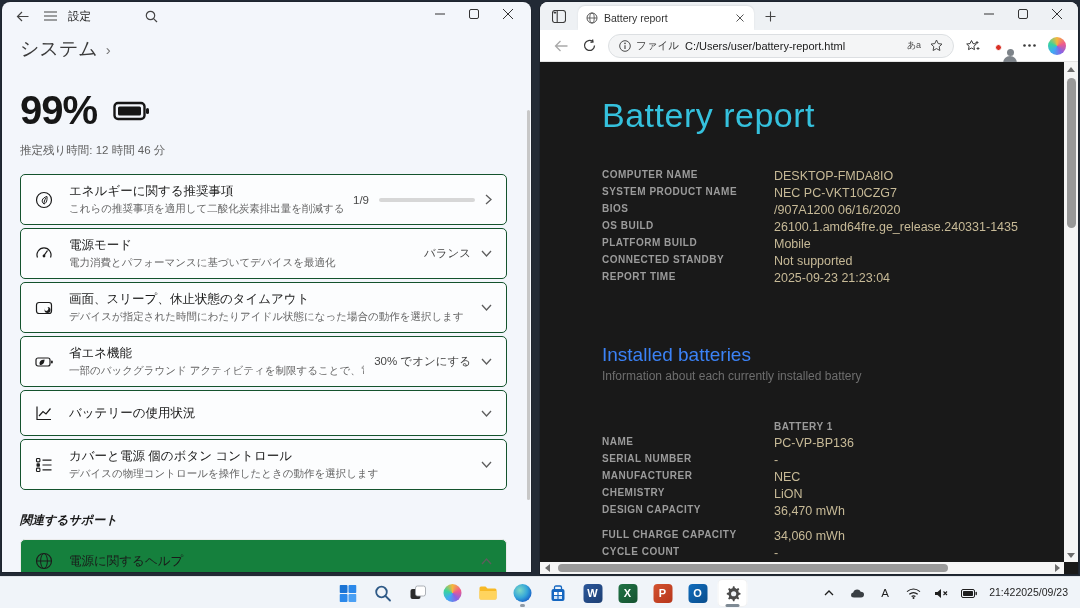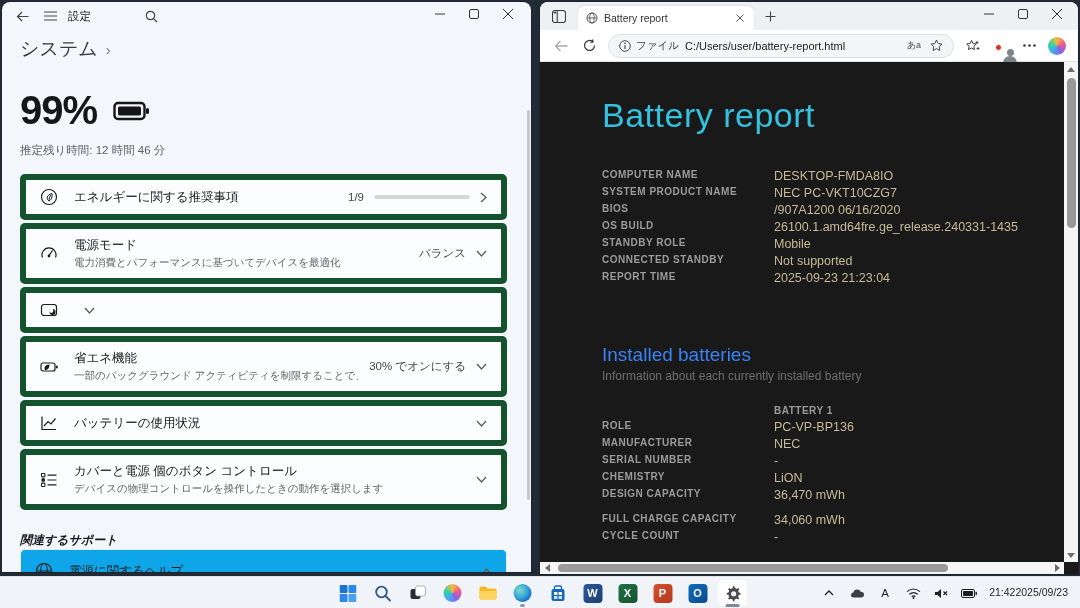--- a/index.html
+++ b/index.html
@@ -29,33 +29,33 @@
   .s-content { flex:1; padding:4px 24px 0 18px; position:relative; overflow:hidden; }
   .breadcrumb { display:flex; align-items:center; gap:8px; font-size:19px; margin-top:2px; }
   .crumb-parent { color:#3b3b3b; font-weight:400; }
   .crumb-sep { color:#767676; font-size:15px; }
   .crumb-current { color:#161616; font-weight:600; }
   .battery-hero { display:flex; align-items:center; gap:16px; margin-top:26px; }
   .battery-percent { font-size:40px; font-weight:600; letter-spacing:-1px; color:#161616; }
   .remaining { margin-top:10px; font-size:11.5px; color:#5f5f5f; }
   .cards { margin-top:16px; display:flex; flex-direction:column; gap:3px; }
   .card {
-    background:#fcfdfe; border:6px solid #14532d; border-radius:5px;
+    background:#fcfdfe; border:1px solid #14532d; border-radius:5px;
     display:flex; align-items:center; padding:8px 14px; min-height:46px;
   }
   .card-icon { width:20px; flex:0 0 auto; margin-right:14px; color:#1c1c1c; }
   .card-text { flex:1; min-width:0; }
   .card-title { font-size:12.5px; color:#1a1a1a; }
   .card-sub { font-size:10.5px; color:#646464; margin-top:2px; white-space:nowrap; overflow:hidden; }
   .card-right { display:flex; align-items:center; gap:10px; flex:0 0 auto; margin-left:10px; color:#474747; font-size:11.5px; }
   .progress-track { width:96px; height:4px; border-radius:2px; background:#d7d7d7; overflow:hidden; }
   .progress-fill { height:100%; width:14%; border-radius:2px; background:#0067c0; }
   .chev { color:#5d5d5d; }
   .section-header { margin-top:22px; font-size:12px; font-weight:700; color:#1a1a1a;font-style:italic; }
-  .help-card { background:#0ea5e9; border:1px solid #ebebeb; border-radius:5px; overflow:hidden; }
+  .help-card { margin-top:10px; background:#15803d; border:1px solid #ebebeb; border-radius:5px; overflow:hidden; }
   .help-row { display:flex; align-items:center; padding:12px 14px; }
   .s-scrollbar { position:absolute; right:1px; top:80px; width:3px; height:390px; border-radius:2px; background:#c7c7c7; }
 
   
   .edge-window {
     position:absolute; left:540px; top:2px; width:538px; height:572px;
     background:#ffffff; border-radius:8px 8px 0 0; overflow:hidden;
     box-shadow:0 0 0 1px rgba(0,0,0,.15);
     display:flex; flex-direction:column;
   }
@@ -89,21 +89,21 @@
 
   .e-page { flex:1; position:relative; background:#191919; overflow:hidden; }
   .page-inner { position:absolute; left:0; top:0; right:14px; bottom:12px; overflow:hidden; padding:34px 0 0 62px; }
   .report-title { font-size:34px; font-weight:300; color:#35c1dd; letter-spacing:.5px; }
   .info-table { margin-top:32px; border-spacing:0; }
   .info-table td { padding:1.5px 0; vertical-align:top; }
   .lbl-cell { width:172px; font-size:10px; font-weight:700; letter-spacing:.5px; color:#9b9b9b; }
   .val-cell { font-size:12.5px; color:#c7ba97; }
   .installed-heading { margin-top:58px; font-size:19px; font-weight:400; color:#3b82f6; }
   .installed-sub { margin-top:3px; font-size:12px; color:#6e6e6e; }
-  .bat-table { margin-top:20px; border-spacing:0; }
+  .bat-table { margin-top:36px; border-spacing:0; }
   .bat-table td { padding:1.5px 0; vertical-align:top; }
   .col-head { font-size:10px; font-weight:700; letter-spacing:.5px; color:#9b9b9b; padding-bottom:3px !important; }
   .row-gap td { padding-top:9px !important; }
 
   .v-scrollbar { position:absolute; right:0; top:0; bottom:12px; width:14px; background:#f5f5f5; }
   .v-thumb { position:absolute; left:2.5px; top:16px; width:9px; height:150px; border-radius:5px; background:#989898; }
   .scroll-arrow { position:absolute; left:0; width:14px; height:14px; display:flex; align-items:center; justify-content:center; color:#6c6c6c; }
   .h-scrollbar { position:absolute; left:0; right:14px; bottom:0; height:12px; background:#f5f5f5; }
   .h-thumb { position:absolute; top:2px; left:18px; height:8px; width:390px; border-radius:4px; background:#9a9a9a; }
   .h-arrow { position:absolute; top:0; width:14px; height:12px; display:flex; align-items:center; justify-content:center; color:#6c6c6c; }
@@ -188,20 +188,21 @@
 
       <div class="card">
         <span class="card-icon">
           <svg width="18" height="18" viewBox="0 0 18 18">
               <circle cx="9" cy="9" r="7.5" stroke="#1c1c1c" stroke-width="1.2" fill="none"></circle>
               <path d="M9 13 C6 11 6.5 7 12 5.5 C12.5 10.5 10.5 12.5 9 13 Z M9 13 C9 11 9.5 9 11 7" stroke="#1c1c1c" stroke-width="1" fill="none"></path>
             </svg>
         </span>
         <div class="card-text">
           <div class="card-title">エネルギーに関する推奨事項</div>
+          <div class="card-sub">これらの推奨事項を適用して二酸化炭素排出量を削減する</div>
         </div>
         <div class="card-right">
           <span>1/9</span>
           <span class="progress-track"><span class="progress-fill"></span></span>
           <span class="chev">
               <svg width="7" height="11" viewBox="0 0 7 11">
                 <path d="M1 1 L6 5.5 L1 10" stroke="currentColor" stroke-width="1.3" fill="none"></path>
               </svg>
             </span>
         </div>
@@ -230,20 +231,24 @@
       </div>
 
       <div class="card">
         <span class="card-icon">
           <svg width="18" height="18" viewBox="0 0 18 18">
               <rect x="1.5" y="3.5" width="15" height="11" rx="2.5" stroke="#1c1c1c" stroke-width="1.2" fill="none"></rect>
               <circle cx="12.5" cy="11" r="3" fill="#1c1c1c"></circle>
               <circle cx="11.3" cy="9.8" r="2.1" fill="#fcfdfe"></circle>
             </svg>
         </span>
+        <div class="card-text">
+          <div class="card-title">画面、スリープ、休止状態のタイムアウト</div>
+          <div class="card-sub">デバイスが指定された時間にわたりアイドル状態になった場合の動作を選択します</div>
+        </div>
         <div class="card-right">
           <span class="chev">
               <svg width="11" height="7" viewBox="0 0 11 7">
                 <path d="M1 1 L5.5 6 L10 1" stroke="currentColor" stroke-width="1.3" fill="none"></path>
               </svg>
             </span>
         </div>
       </div>
 
       <div class="card">
@@ -453,21 +458,21 @@
             </tr>
         <tr>
               <td class="lbl-cell">BIOS</td>
               <td class="val-cell">/907A1200 06/16/2020</td>
             </tr>
         <tr>
               <td class="lbl-cell">OS BUILD</td>
               <td class="val-cell">26100.1.amd64fre.ge_release.240331-1435</td>
             </tr>
         <tr>
-              <td class="lbl-cell">STANDBY ROLE</td>
+              <td class="lbl-cell">PLATFORM BUILD</td>
               <td class="val-cell">Mobile</td>
             </tr>
         <tr>
               <td class="lbl-cell">CONNECTED STANDBY</td>
               <td class="val-cell">Not supported</td>
             </tr>
         <tr>
               <td class="lbl-cell">REPORT TIME</td>
               <td class="val-cell">2025-09-23  21:23:04</td>
             </tr>
@@ -477,30 +482,30 @@
       <div class="installed-heading">Installed batteries</div>
       <div class="installed-sub">Information about each currently installed battery</div>
 
       <table class="bat-table">
         <tbody>
             <tr>
               <td class="lbl-cell"></td>
               <td class="col-head">BATTERY 1</td>
             </tr>
         <tr>
-              <td class="lbl-cell">ROLE</td>
+              <td class="lbl-cell">NAME</td>
               <td class="val-cell">PC-VP-BP136</td>
+            </tr>
+        <tr>
+              <td class="lbl-cell">SERIAL NUMBER</td>
+              <td class="val-cell">-</td>
             </tr>
         <tr>
               <td class="lbl-cell">MANUFACTURER</td>
               <td class="val-cell">NEC</td>
-            </tr>
-        <tr>
-              <td class="lbl-cell">SERIAL NUMBER</td>
-              <td class="val-cell">-</td>
             </tr>
         <tr>
               <td class="lbl-cell">CHEMISTRY</td>
               <td class="val-cell">LiON</td>
             </tr>
         <tr>
               <td class="lbl-cell">DESIGN CAPACITY</td>
               <td class="val-cell">36,470 mWh</td>
             </tr>
         <tr class="row-gap">

